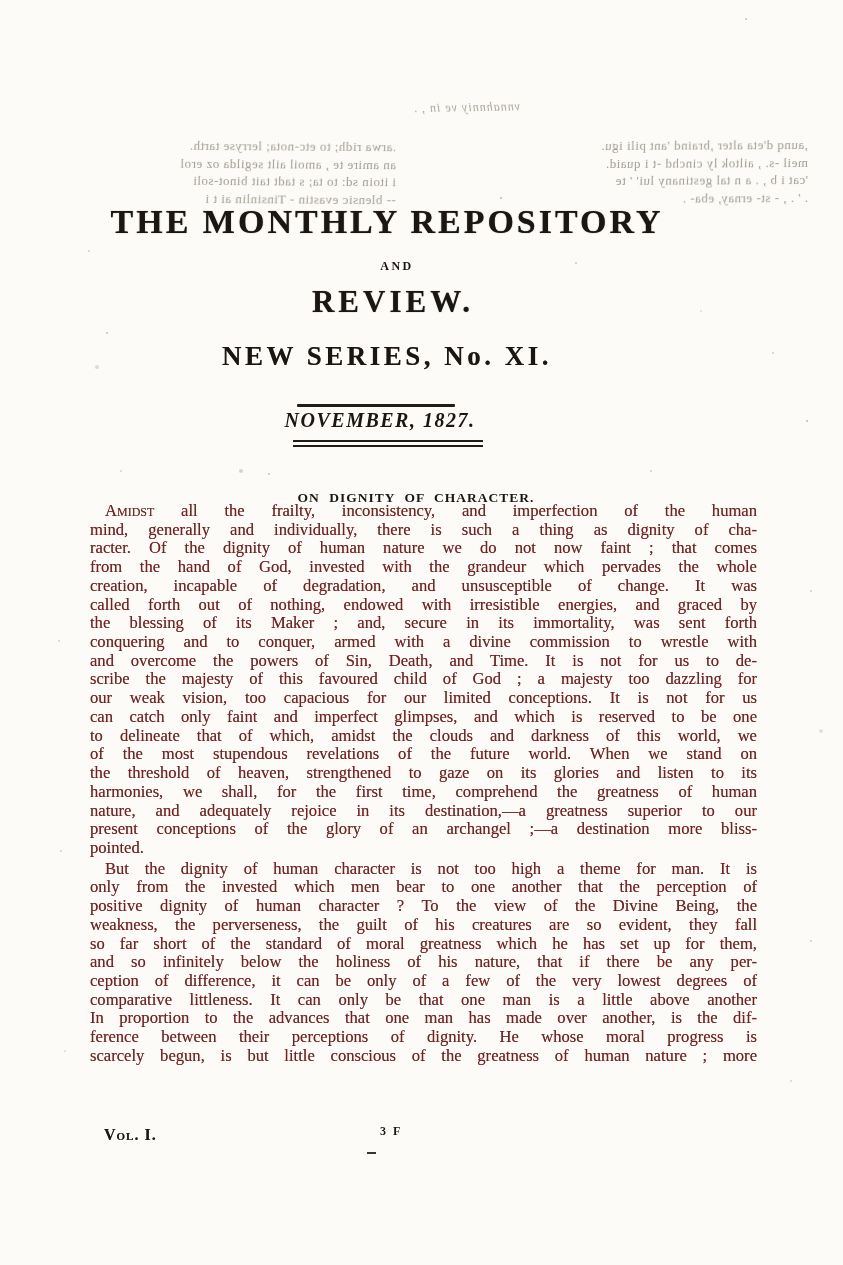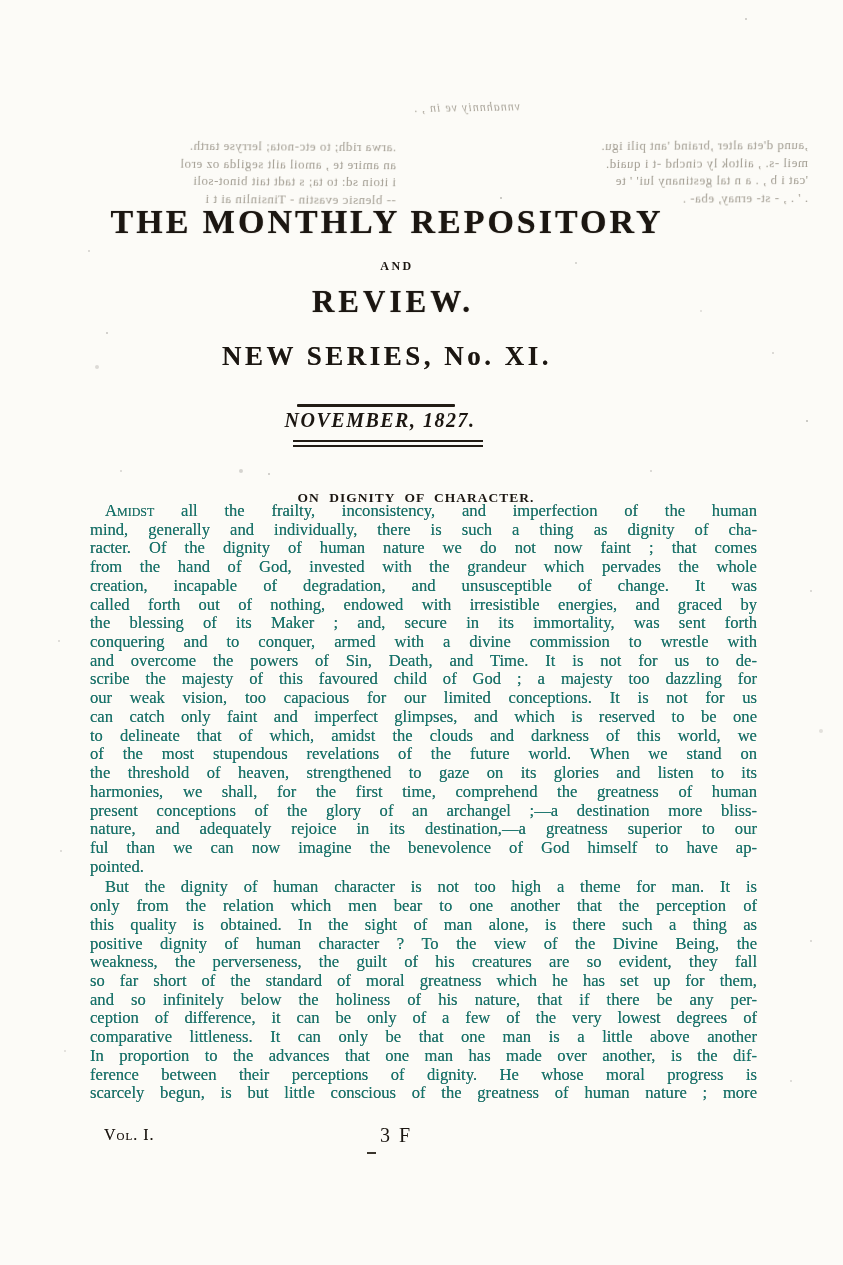--- a/index.html
+++ b/index.html
@@ -53,35 +53,35 @@
   
   .art-heading{
     position:absolute;top:474px;left:400px;transform:translateX(-50%);
     margin:16px;font-size:13.5px;font-weight:bold;letter-spacing:1px;word-spacing:5px;white-space:nowrap;
   }
   .body-col{position:absolute;top:502px;left:90px;width:667px;}
   .para{margin:0 0 2px 0;}
   .bline{
     font-size:16.6px;line-height:18.72px;
     text-align:justify;text-align-last:justify;
-    white-space:normal;color:#0f766e;
+    white-space:normal;color:#7f1d1d;
     text-shadow:0 0 .35px rgba(25,18,10,.55);
   }
   .bline.first{text-indent:15px;}
   .bline.lastline{text-align-last:left;}
   .smallcaps{font-variant:small-caps;}
   
   .vol{
     position:absolute;top:1126px;left:104px;
-    font-size:16px;font-variant:small-caps;letter-spacing:1px;font-weight:normal;
+    font-size:16px;font-variant:small-caps;letter-spacing:1px;font-weight:bold;
     text-shadow:0 0 .3px rgba(25,18,10,.5);
   }
   .sig{
     position:absolute;top:1124px;left:380px;
-    font-size:20px;letter-spacing:2px;font-weight:normal;
+    font-size:12px;letter-spacing:2px;font-weight:bold;
   }
   .sig-dash{position:absolute;top:1152px;left:367px;width:9px;height:1.5px;background:#3a352d;}
   
   .specks{position:absolute;top:0;left:0;width:2px;height:2px;border-radius:50%;
     box-shadow:
       745px 18px 0 0 rgba(40,35,28,.25), 500px 197px 0 0 rgba(40,35,28,.3),
       88px 250px 0 0 rgba(40,35,28,.2), 106px 332px 0 0 rgba(40,35,28,.25),
       96px 366px 0 1px rgba(40,35,28,.15), 772px 352px 0 0 rgba(40,35,28,.2),
       806px 420px 0 0 rgba(40,35,28,.3), 240px 470px 0 1px rgba(40,35,28,.18),
       268px 473px 0 0 rgba(40,35,28,.25), 650px 470px 0 0 rgba(40,35,28,.2),
@@ -141,29 +141,27 @@
         <div class="bline">the blessing of its Maker ; and, secure in its immortality, was sent forth</div>
         <div class="bline">conquering and to conquer, armed with a divine commission to wrestle with</div>
         <div class="bline">and overcome the powers of Sin, Death, and Time. It is not for us to de-</div>
         <div class="bline">scribe the majesty of this favoured child of God ; a majesty too dazzling for</div>
         <div class="bline">our weak vision, too capacious for our limited conceptions. It is not for us</div>
         <div class="bline">can catch only faint and imperfect glimpses, and which is reserved to be one</div>
         <div class="bline">to delineate that of which, amidst the clouds and darkness of this world, we</div>
         <div class="bline">of the most stupendous revelations of the future world. When we stand on</div>
         <div class="bline">the threshold of heaven, strengthened to gaze on its glories and listen to its</div>
         <div class="bline">harmonies, we shall, for the first time, comprehend the greatness of human</div>
+        <div class="bline">nature, and adequately rejoice in its destination,—a greatness superior to our</div>
         <div class="bline">present conceptions of the glory of an archangel ;—a destination more bliss-</div>
-        <div class="bline">nature, and adequately rejoice in its destination,—a greatness superior to our</div>
-        <div class="bline">ful than we can now imagine the benevolence of God himself to have ap-</div>
         <div class="bline lastline">pointed.</div>
       </div>
     <div class="para">
         <div class="bline first">But the dignity of human character is not too high a theme for man. It is</div>
-        <div class="bline">only from the relation which men bear to one another that the perception of</div>
-        <div class="bline">this quality is obtained. In the sight of man alone, is there such a thing as</div>
+        <div class="bline">only from the invested which men bear to one another that the perception of</div>
         <div class="bline">positive dignity of human character ? To the view of the Divine Being, the</div>
         <div class="bline">weakness, the perverseness, the guilt of his creatures are so evident, they fall</div>
         <div class="bline">so far short of the standard of moral greatness which he has set up for them,</div>
         <div class="bline">and so infinitely below the holiness of his nature, that if there be any per-</div>
         <div class="bline">ception of difference, it can be only of a few of the very lowest degrees of</div>
         <div class="bline">comparative littleness. It can only be that one man is a little above another</div>
         <div class="bline">In proportion to the advances that one man has made over another, is the dif-</div>
         <div class="bline">ference between their perceptions of dignity. He whose moral progress is</div>
         <div class="bline">scarcely begun, is but little conscious of the greatness of human nature ; more</div>
       </div>

